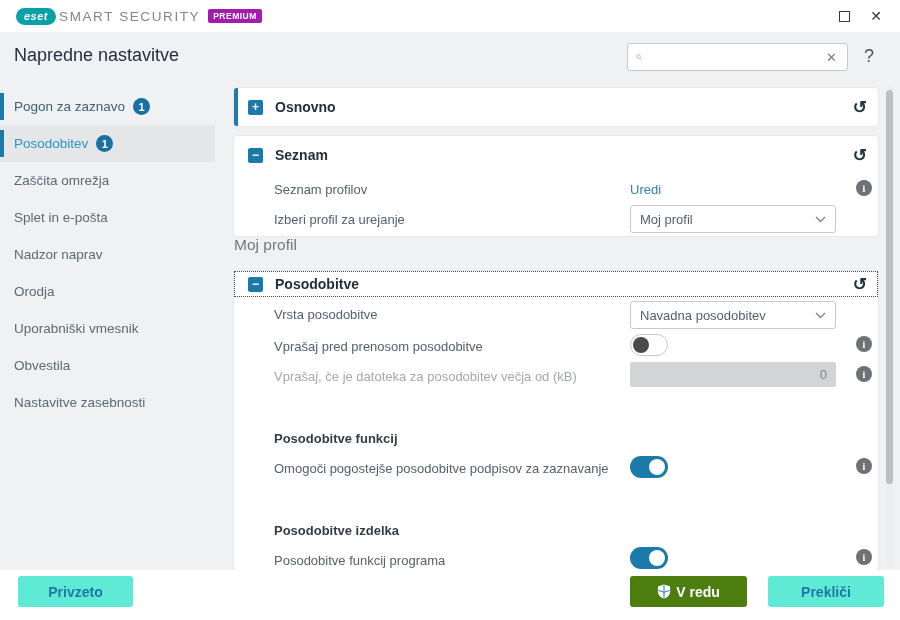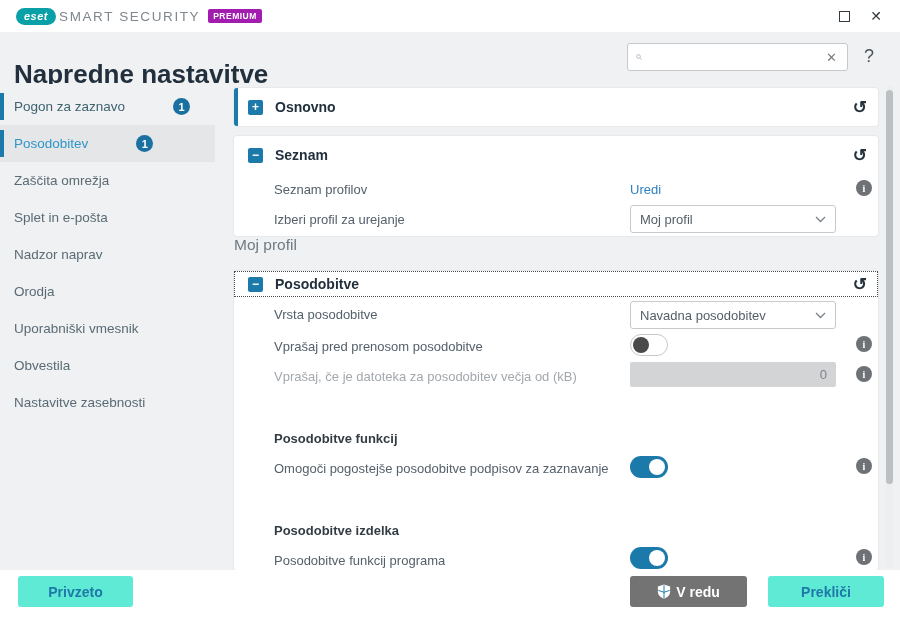--- a/index.html
+++ b/index.html
@@ -18,37 +18,37 @@
     font-size:8.5px; font-weight:bold; padding:2px 5px; border-radius:2px;
     letter-spacing:.5px; }
   .win-controls { margin-left:auto; display:flex; align-items:center;
     margin-right:18px; gap:20px; }
   .win-max { width:11px; height:11px; border:1px solid #333a40; cursor:pointer; }
   .win-close { color:#333a40; font-size:14px; line-height:14px; cursor:pointer; }
 
   
   .header-strip { position:absolute; left:0; top:32px; width:900px; height:52px;
     background:#eff1f2; }
-  .page-title { position:absolute; left:14px; top:27px; font-size:26px;
-    font-weight:bold; color:#22303e; }
+  .page-title { position:absolute; left:14px; top:13px; font-size:18px;
+    font-weight:normal; color:#22303e; }
   .searchbox { position:absolute; left:627px; top:11px; width:221px; height:28px;
     background:#fff; border:1px solid #c5c9cc; border-radius:3px;
     display:flex; align-items:center; padding:0 8px; }
   .searchbox input { flex:1; border:none; outline:none; font-size:13px;
     margin-left:6px; color:#444; background:transparent; }
   .search-clear { color:#787e83; font-size:13px; cursor:pointer; padding:0 2px; }
   .help-btn { position:absolute; left:864px; top:14px; color:#4a5158;
     font-size:18px; cursor:pointer; }
 
   
   .sidebar { position:absolute; left:0; top:84px; width:232px; height:486px;
     background:#eff1f2; padding-top:4px; }
   .side-item { position:relative; height:37px; display:flex; align-items:center;
     padding-left:14px; font-size:13.5px; color:#5a6b75; cursor:pointer;
-    margin-right:17px;gap:40px; }
+    margin-right:17px; }
   .side-item .bar { position:absolute; left:0; top:5px; bottom:5px; width:4px;
     background:#1b7aa9; }
   .side-item.first { color:#3f626f; }
   .side-item.selected { background:#e4e6e7; color:#2f96c8; }
   .badge { margin-left:8px; min-width:17px; height:17px; border-radius:50%;
     background:#1a71a1; color:#fff; font-size:11px; font-weight:bold;
     display:flex; align-items:center; justify-content:center; }
 
   
   .content { position:absolute; left:232px; top:84px; width:668px; height:486px;
@@ -108,21 +108,21 @@
   .scrollbar-thumb { position:absolute; left:0; top:4px; width:7px; height:394px;
     background:#bcc0c3; border-radius:4px; cursor:pointer; }
 
   
   .footer { position:absolute; left:0; top:570px; width:900px; height:50px;
     background:#ffffff; }
   .btn { position:absolute; top:6px; height:31px; border:none; border-radius:3px;
     font-family:"Liberation Sans", sans-serif; font-size:14px; font-weight:bold;
     cursor:pointer; display:flex; align-items:center; justify-content:center; }
   .btn.secondary { background:#5eead4; color:#1f78a8; }
-  .btn.primary { background:#737373; color:#fff; gap:5px; }
+  .btn.primary { background:#4d7c0f; color:#fff; gap:5px; }
   .btn-privzeto { left:18px; width:115px; }
   .btn-vredu { left:630px; width:117px; }
   .btn-preklici { left:768px; width:116px; }
 </style>
 </head>
 <body>
 
 <div class="titlebar">
   <span class="logo-oval">eset</span>
   <span class="product-name">SMART SECURITY</span>

